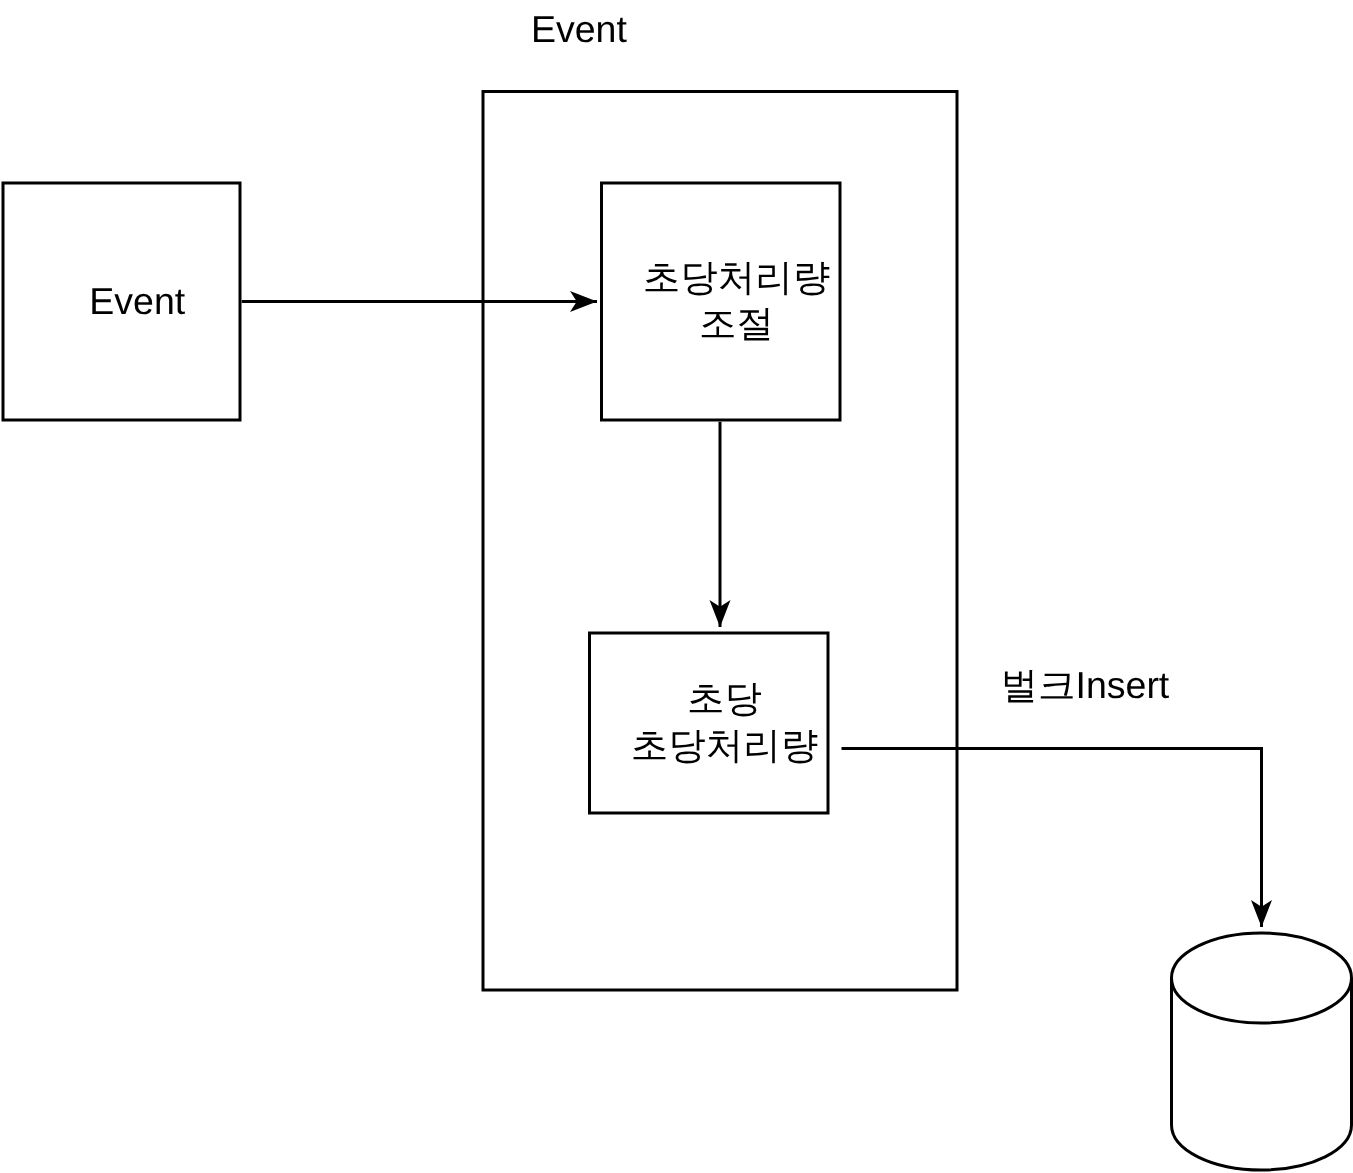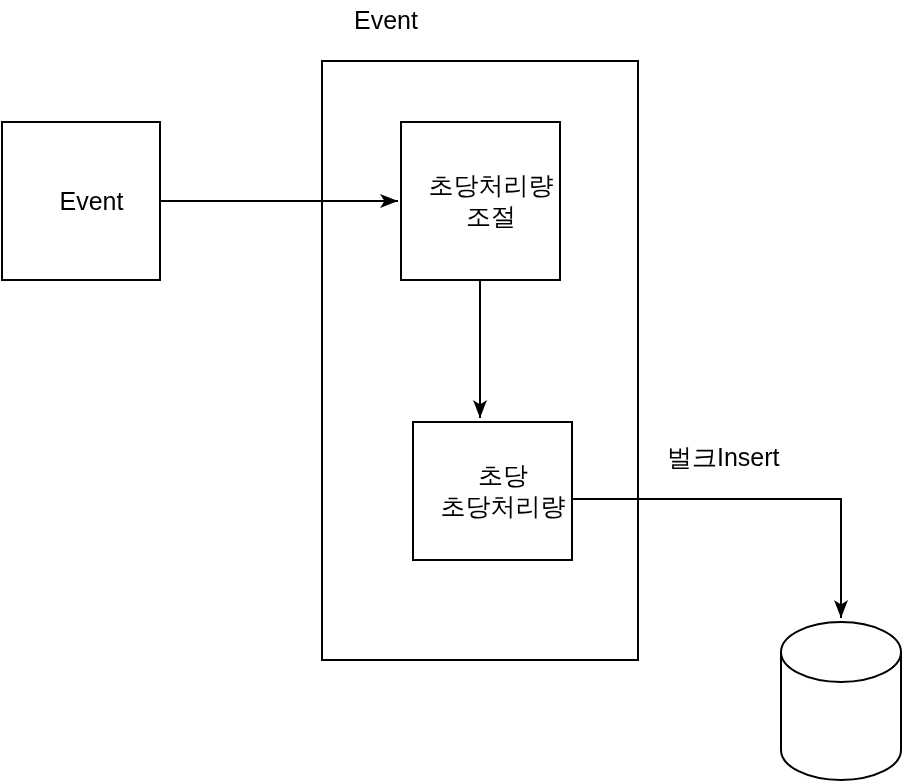--- a/index.html
+++ b/index.html
@@ -46,21 +46,21 @@
     position: absolute;
     font-size: 25px;
     line-height: 31px;
     color: #000000;
     white-space: nowrap;
   }
   
   .queue-box   { left: 321px; top: 60px;  width: 318px; height: 601px; }
   .event-node  { left: 1px;   top: 121px; width: 160px; height: 160px; }
   .throttle-node { left: 400px; top: 121px; width: 161px; height: 160px; }
-  .bulk-node   { left: 412px; top: 421px; width: 161px; height: 140px; }
+  .bulk-node   { left: 392px; top: 421px; width: 161px; height: 122px; }
   .queue-label { left: 354px; top: 5px; }
   .bulk-insert-label { left: 667px; top: 442px; }
 </style>
 </head>
 <body>
 
 <div class="canvas">
 
   <svg class="layer" width="902" height="782" viewBox="0 0 902 782" xmlns="http://www.w3.org/2000/svg">
     <defs>

